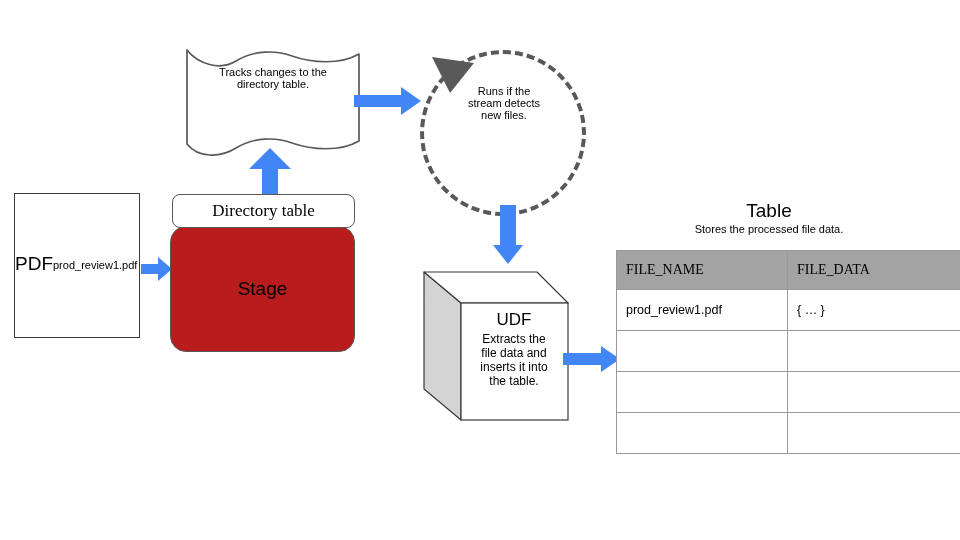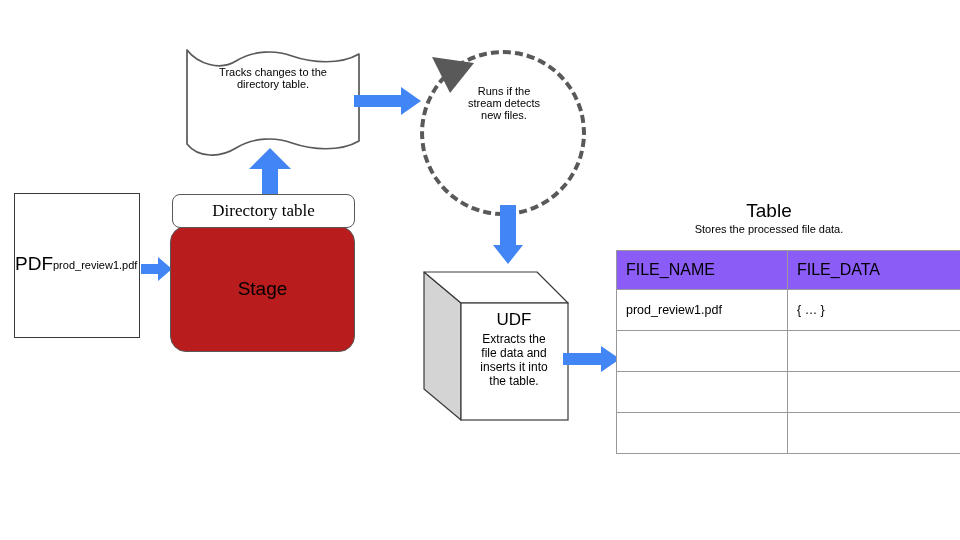--- a/index.html
+++ b/index.html
@@ -151,23 +151,24 @@
   #data-table th, #data-table td {
     border: 1px solid #999999;
     font-weight: normal;
     text-align: left;
     padding: 0 9px;
     font-size: 12.5px;
     color: #000;
     vertical-align: middle;
   }
   #data-table th {
-    background: #8b5cf6;
+    background: #a3a3a3;
     height: 38px;
-    font-size: 16px;
+    font-size: 14px;
+    font-family: Liberation Serif, serif;
   }
   #data-table td {
     height: 40px;
     background: #fff;
   }
   #data-table td.empty { color: transparent; }
 
   
   .arrow { position: absolute; }
   .arrow svg { display: block; }

